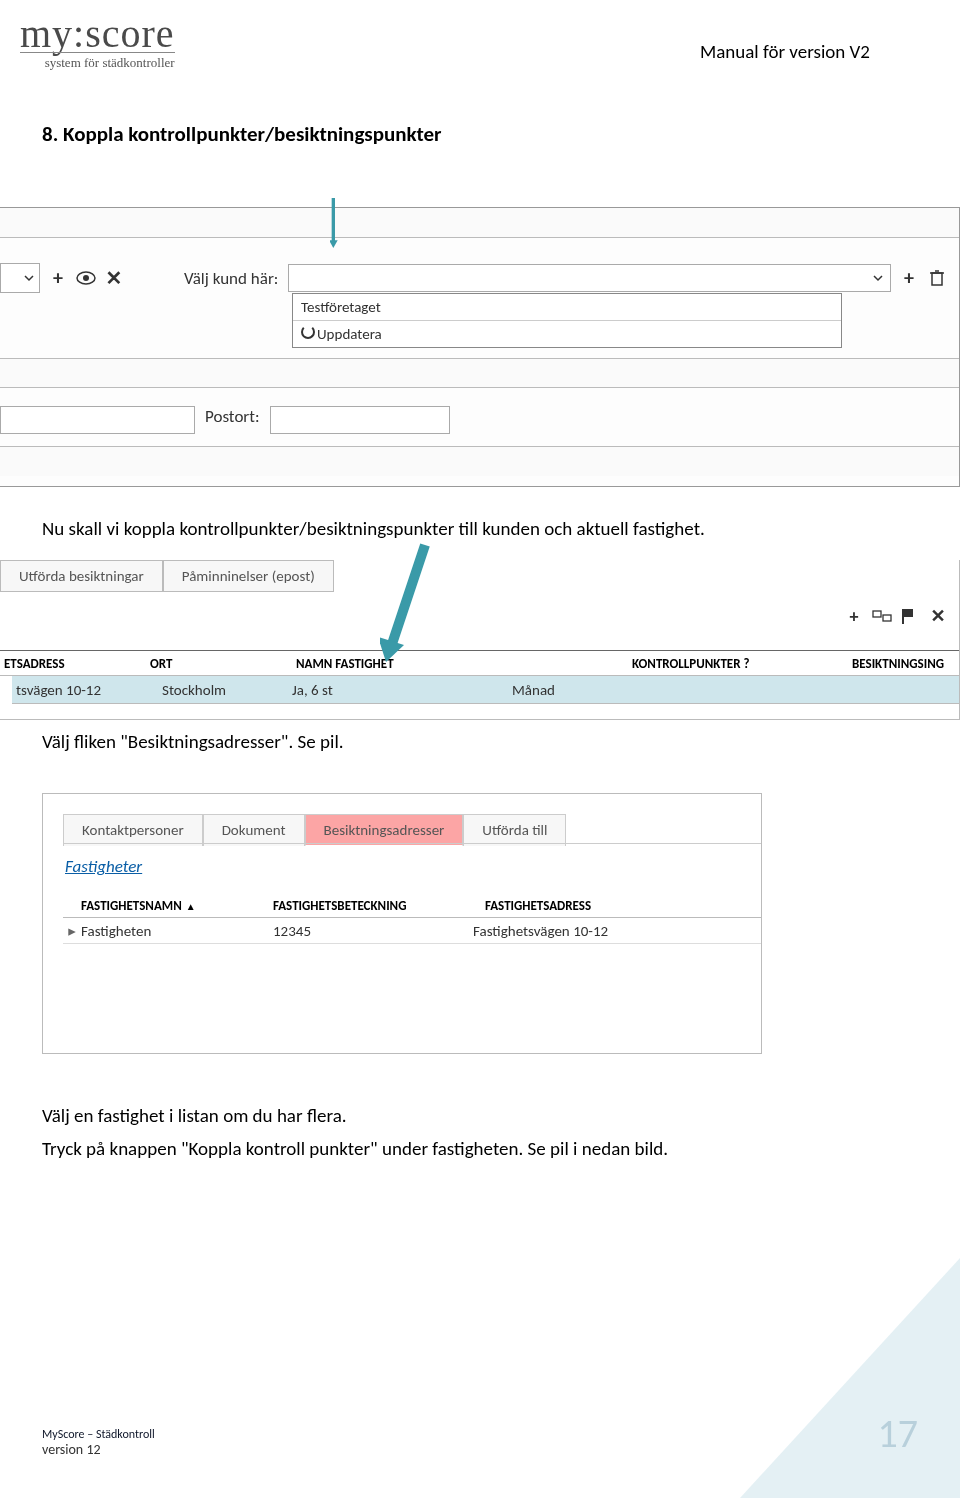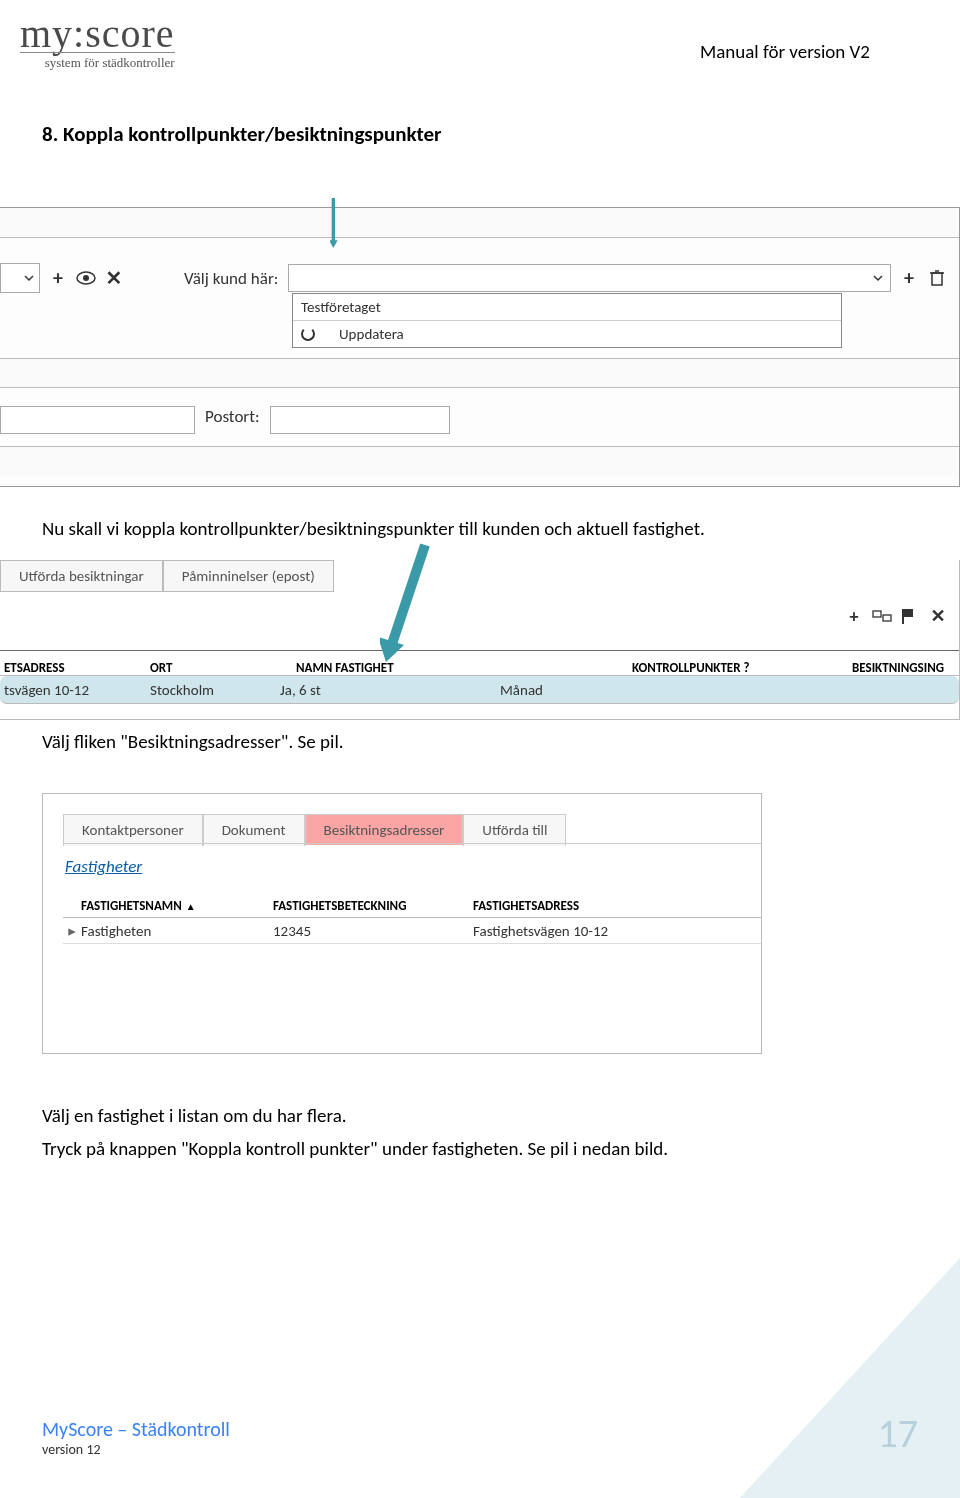--- a/index.html
+++ b/index.html
@@ -124,21 +124,21 @@
   .shot1 .dropdown .dd-item {
     padding: 4px 8px;
     font-size: 15px;
     color: #333;
     border-bottom: 1px solid #ccc;
   }
   .shot1 .dropdown .dd-refresh {
     padding: 4px 8px;
     font-size: 15px;
     color: #333;
-    display: flex; align-items: center; gap: 24px;
+    display: flex; gap: 2px;
   }
   .refresh-icon {
     width: 14px; height: 14px;
     border: 2px solid #333;
     border-radius: 50%;
     border-top-color: transparent;
     display: inline-block;
   }
   .shot1 .blank-row1 {
     position: absolute;
@@ -219,40 +219,39 @@
     color: #333;
     font-weight: bold;
   }
   .shot2 .thead {
     position: absolute;
     top: 90px; left: 0; right: 0;
     display: flex;
     border-top: 1px solid #666;
     border-bottom: 1px solid #bbb;
     height: 26px;
-    align-items: flex-end;
+    align-items: center;
     font-size: 13px;
     font-weight: bold;
   }
   .shot2 .thead .col1 { width: 150px; padding-left: 4px; }
   .shot2 .thead .col2 { width: 130px; }
   .shot2 .thead .col3 { width: 330px; padding-left: 16px; }
   .shot2 .thead .col4 { width: 220px; margin-left: 22px; }
   .shot2 .thead .col5 { flex: 1; }
   .shot2 .trow {
     position: absolute;
-    top: 116px; left: 0; right: 0;
+    top: 116px; left: 12px; right: 0;
     display: flex;
     height: 28px;
     align-items: center;
     font-size: 15px;
     background: #cfe6ec;
     color: #333;
     border-bottom: 1px solid #bbb;
-    border-radius: 7px;
   }
   .shot2 .trow .col1 { width: 150px; padding-left: 4px; }
   .shot2 .trow .col2 { width: 130px; }
   .shot2 .trow .col3 { width: 330px; }
   .shot2 .trow .col4 { width: 220px; }
   .shot2 .trow .col5 { flex: 1; }
   .arrow2 {
     position: absolute;
     top: -20px; left: 380px;
     pointer-events: none;
@@ -301,21 +300,21 @@
     top: 100px; left: 20px; right: 0;
     display: flex;
     font-size: 13px;
     font-weight: bold;
     height: 24px;
     align-items: center;
     border-bottom: 1px solid #bbb;
   }
   .shot3 .thead3 .c1 { width: 210px; padding-left: 18px; }
   .shot3 .thead3 .c2 { width: 200px; }
-  .shot3 .thead3 .c3 { flex: 1; }
+  .shot3 .thead3 .c3 { flex: 1; margin-left: 12px; }
   .shot3 .sort-tri {
     font-size: 10px;
     margin-left: 4px;
   }
   .shot3 .trow3 {
     position: absolute;
     top: 124px; left: 20px; right: 0;
     display: flex;
     font-size: 15px;
     color: #333;
@@ -335,22 +334,22 @@
   .footer {
     position: absolute;
     bottom: 40px;
     left: 42px;
     right: 42px;
     display: flex;
     justify-content: space-between;
     align-items: flex-end;
   }
   .footer-left .fl1 {
-    font-size: 20px;
-    color: #3b82f6;
+    font-size: 12px;
+    color: #0f172a;
   }
   .footer-left .fl2 {
     font-size: 14px;
     color: #333;
   }
   .footer-right {
     font-size: 40px;
     color: #b8d0db;
   }
   .tri-decor {

